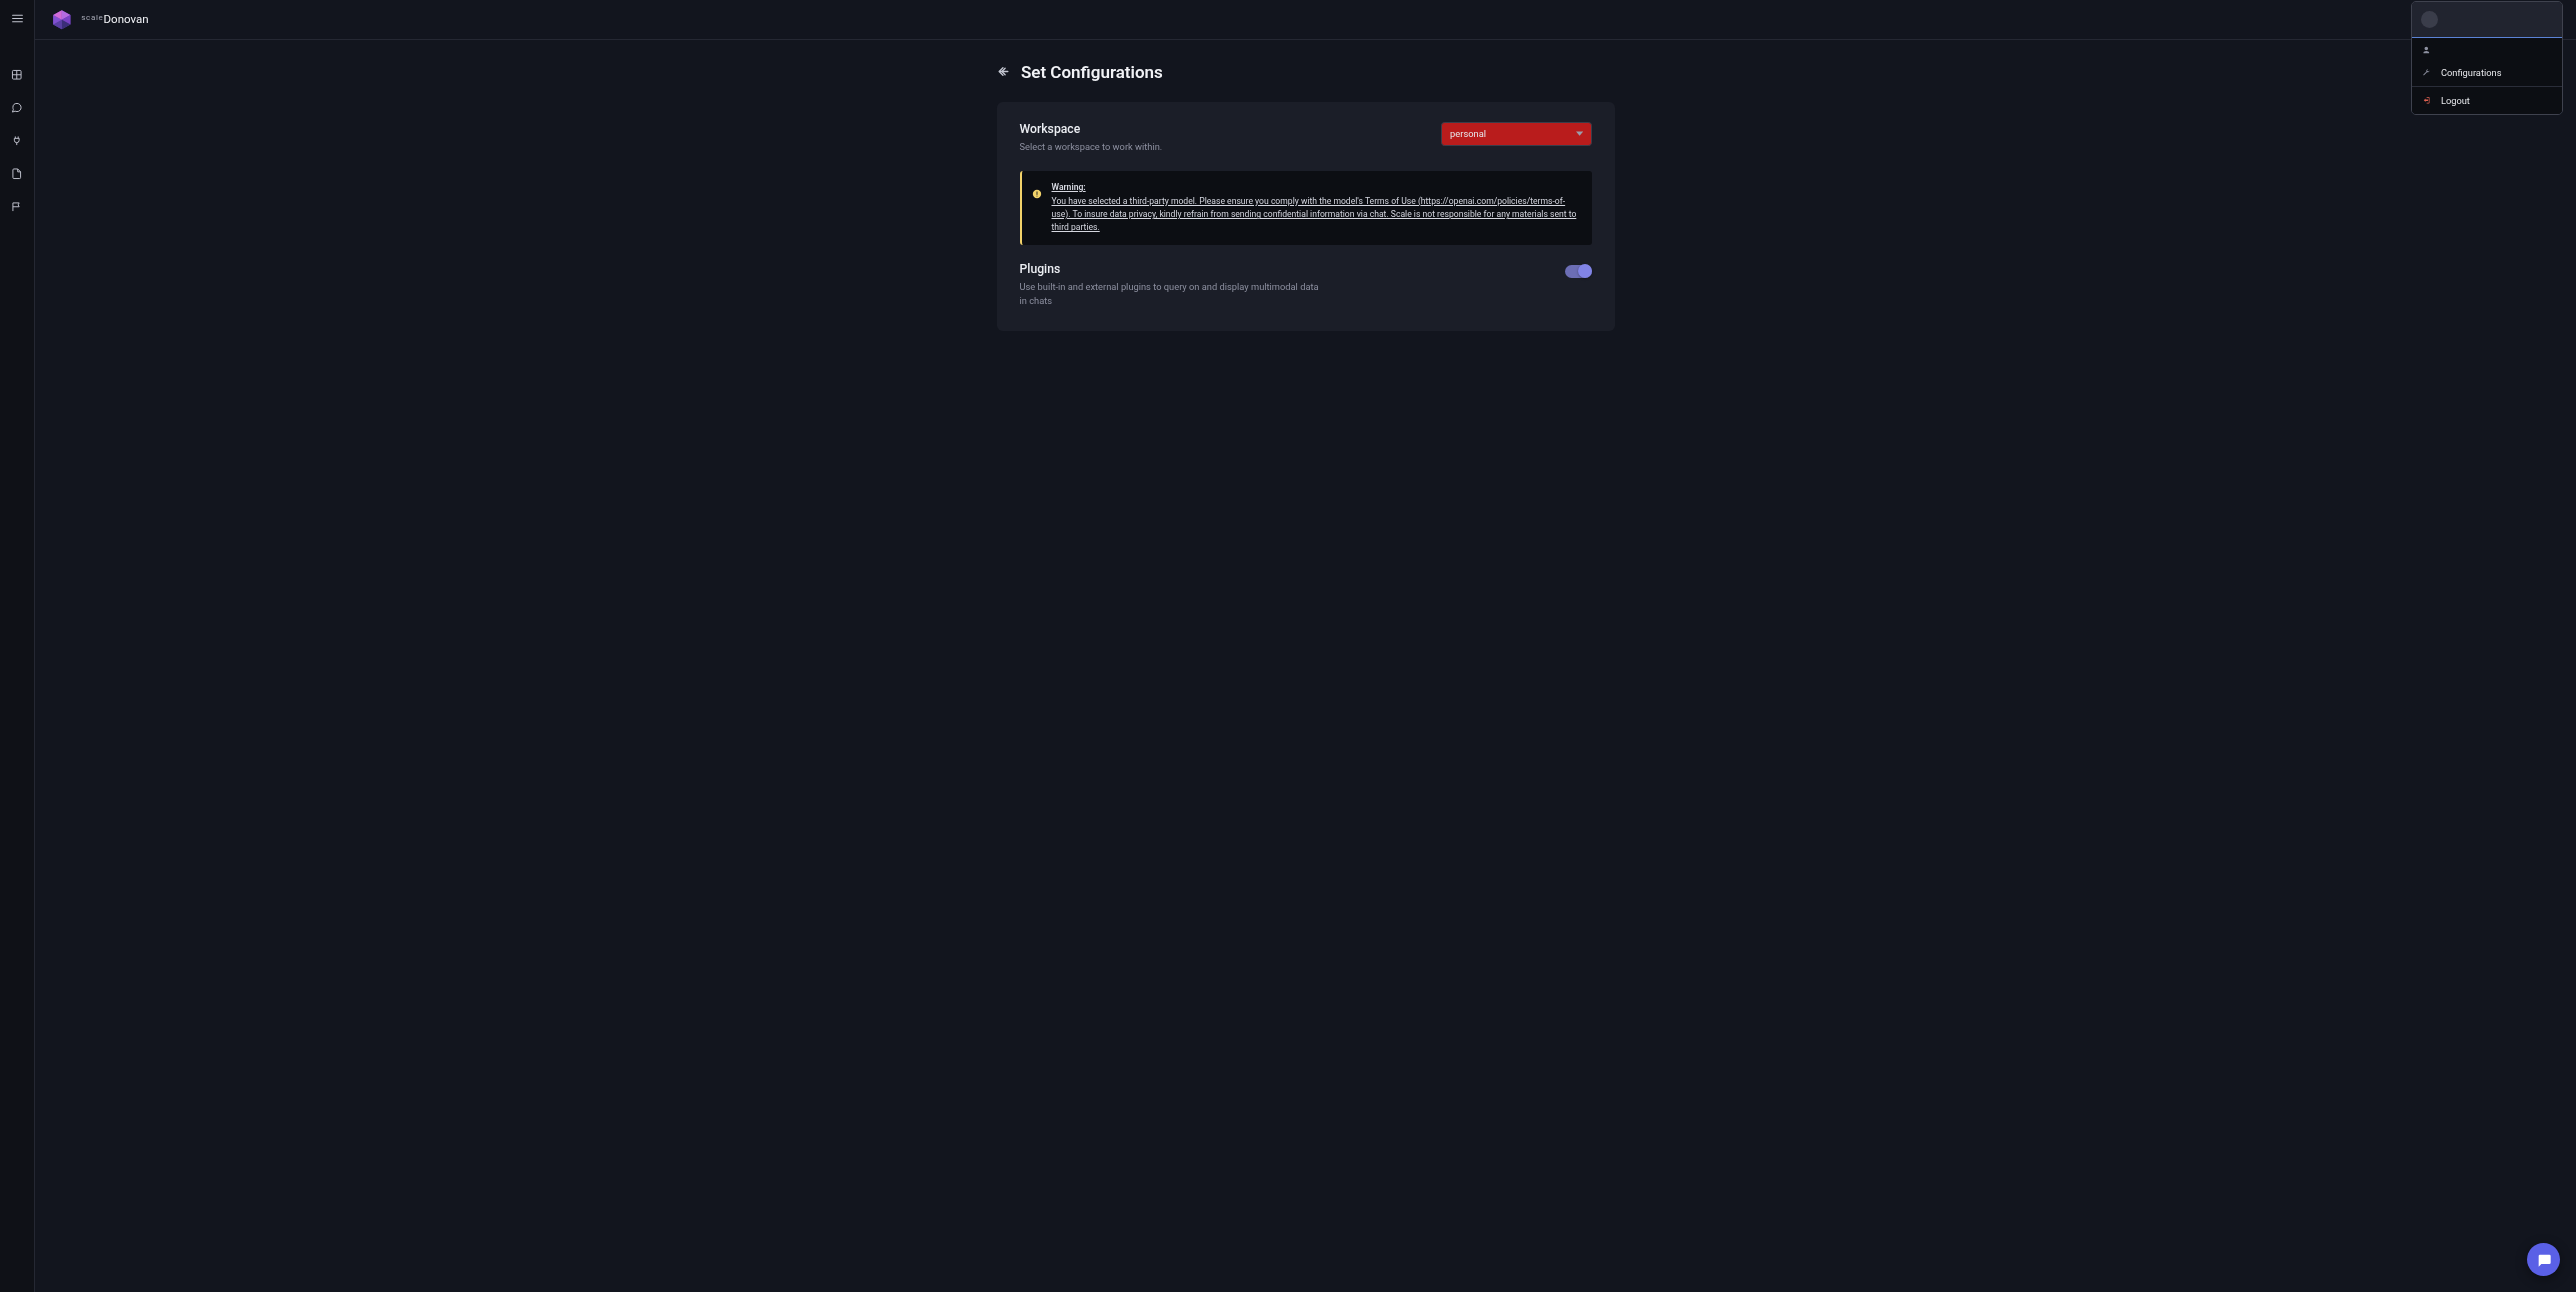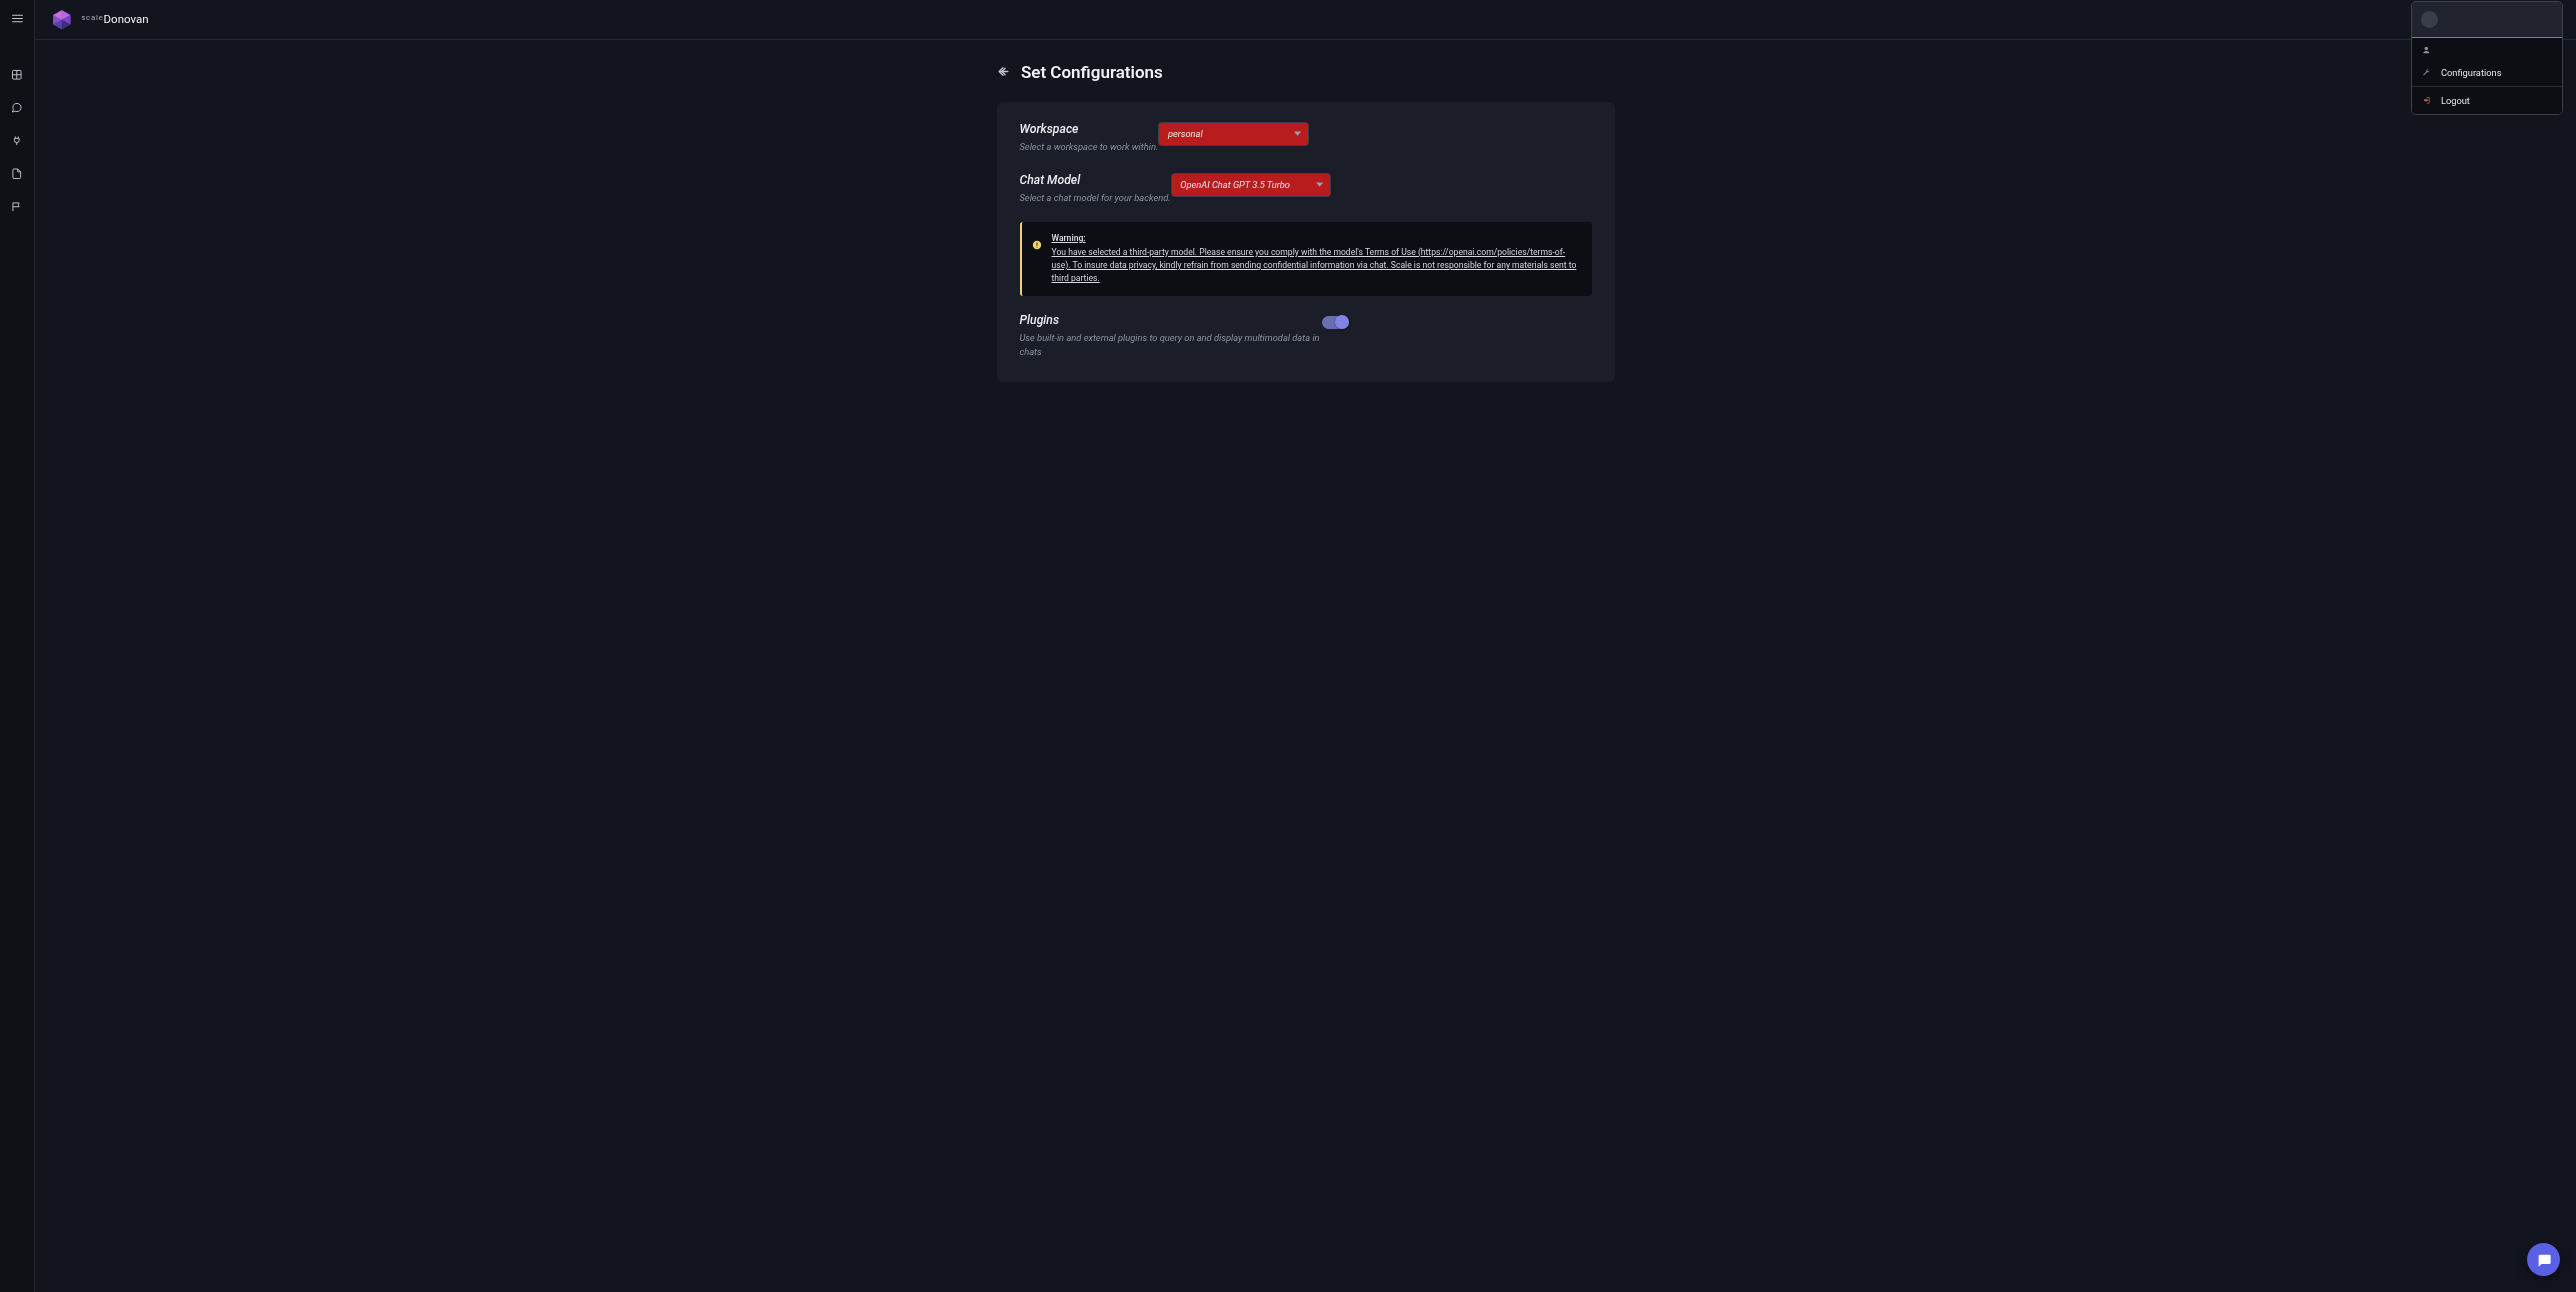--- a/index.html
+++ b/index.html
@@ -90,21 +90,21 @@
     width: 14.4px; height: 14.4px; display: flex; align-items: center; justify-content: center;
     color: #c3c6d1; cursor: pointer;
   }
   .page-title { font-size: 17px; font-weight: 600; color: #f1f2f6; }
 
   .card {
     background: #1b1e28;
     border-radius: 5.8px;
     padding: 20px 23px 23px 23px;
   }
-  .section { display: flex; align-items: flex-start; font-style: italic; }
+  .section { display: flex; justify-content: space-between; align-items: flex-start; }
   .section + .section { margin-top: 18.7px; }
   .sec-label { font-size: 12.2px; font-weight: 500; color: #eceef3; margin-bottom: 4.3px; }
   .sec-desc { font-size: 9.3px; color: #8d90a0; max-width: 302px; line-height: 1.5; }
 
   .select-like {
     min-width: 151px;
     height: 24.4px;
     border: 0.7px solid #3a3d4a;
     background: #b91c1c;
     border-radius: 3.6px;
@@ -349,34 +349,20 @@
             <div class="select-like">
               <span>personal</span>
               <span class="caret">
                 <svg viewBox="0 0 10 6">
                     <path d="M0 0l5 6 5-6z"></path>
                   </svg>
               </span>
             </div>
           </div>
 
-          <div class="section">
-            <div>
-              <div class="sec-label">Chat Model</div>
-              <div class="sec-desc">Select a chat model for your backend.</div>
-            </div>
-            <div class="select-like">
-              <span>OpenAI Chat GPT 3.5 Turbo</span>
-              <span class="caret">
-                <svg viewBox="0 0 10 6">
-                    <path d="M0 0l5 6 5-6z"></path>
-                  </svg>
-              </span>
-            </div>
-          </div>
 
           <div class="alert">
             <div class="alert-icon">
               <svg viewBox="0 0 24 24">
                   <circle cx="12" cy="12" r="10"></circle>
                   <rect x="11" y="6" width="2" height="8" fill="#0c0e13"></rect>
                   <rect x="11" y="16" width="2" height="2" fill="#0c0e13"></rect>
                 </svg>
             </div>
             <div class="alert-body">

